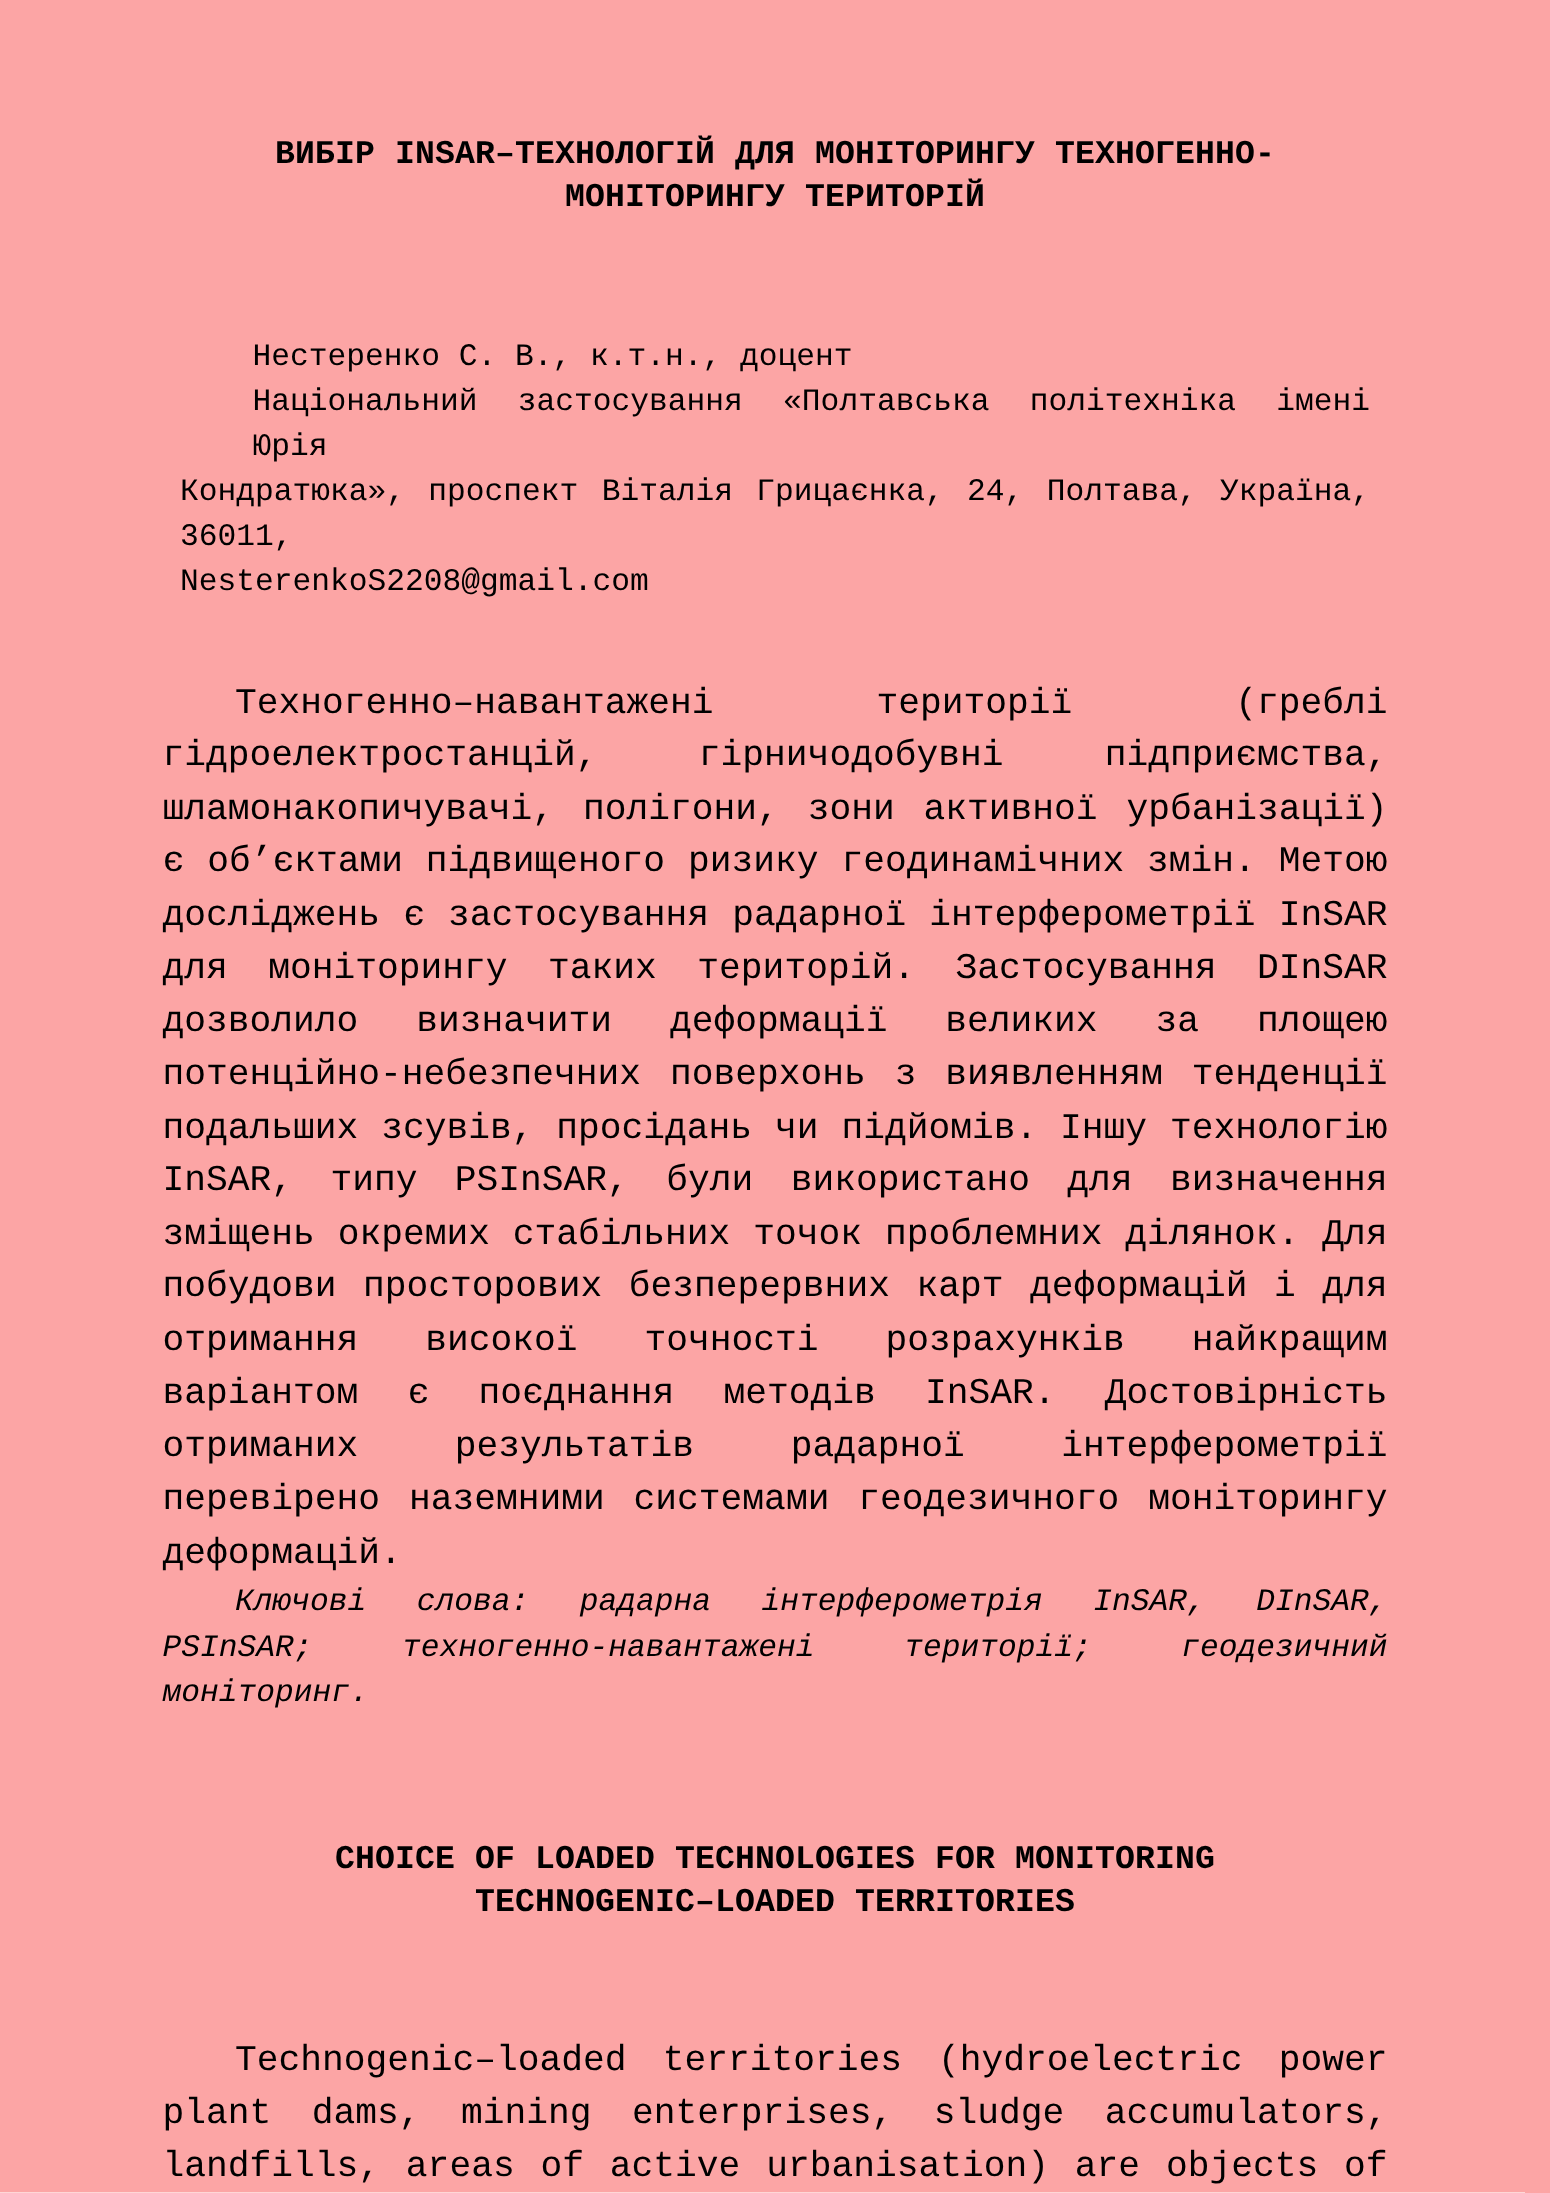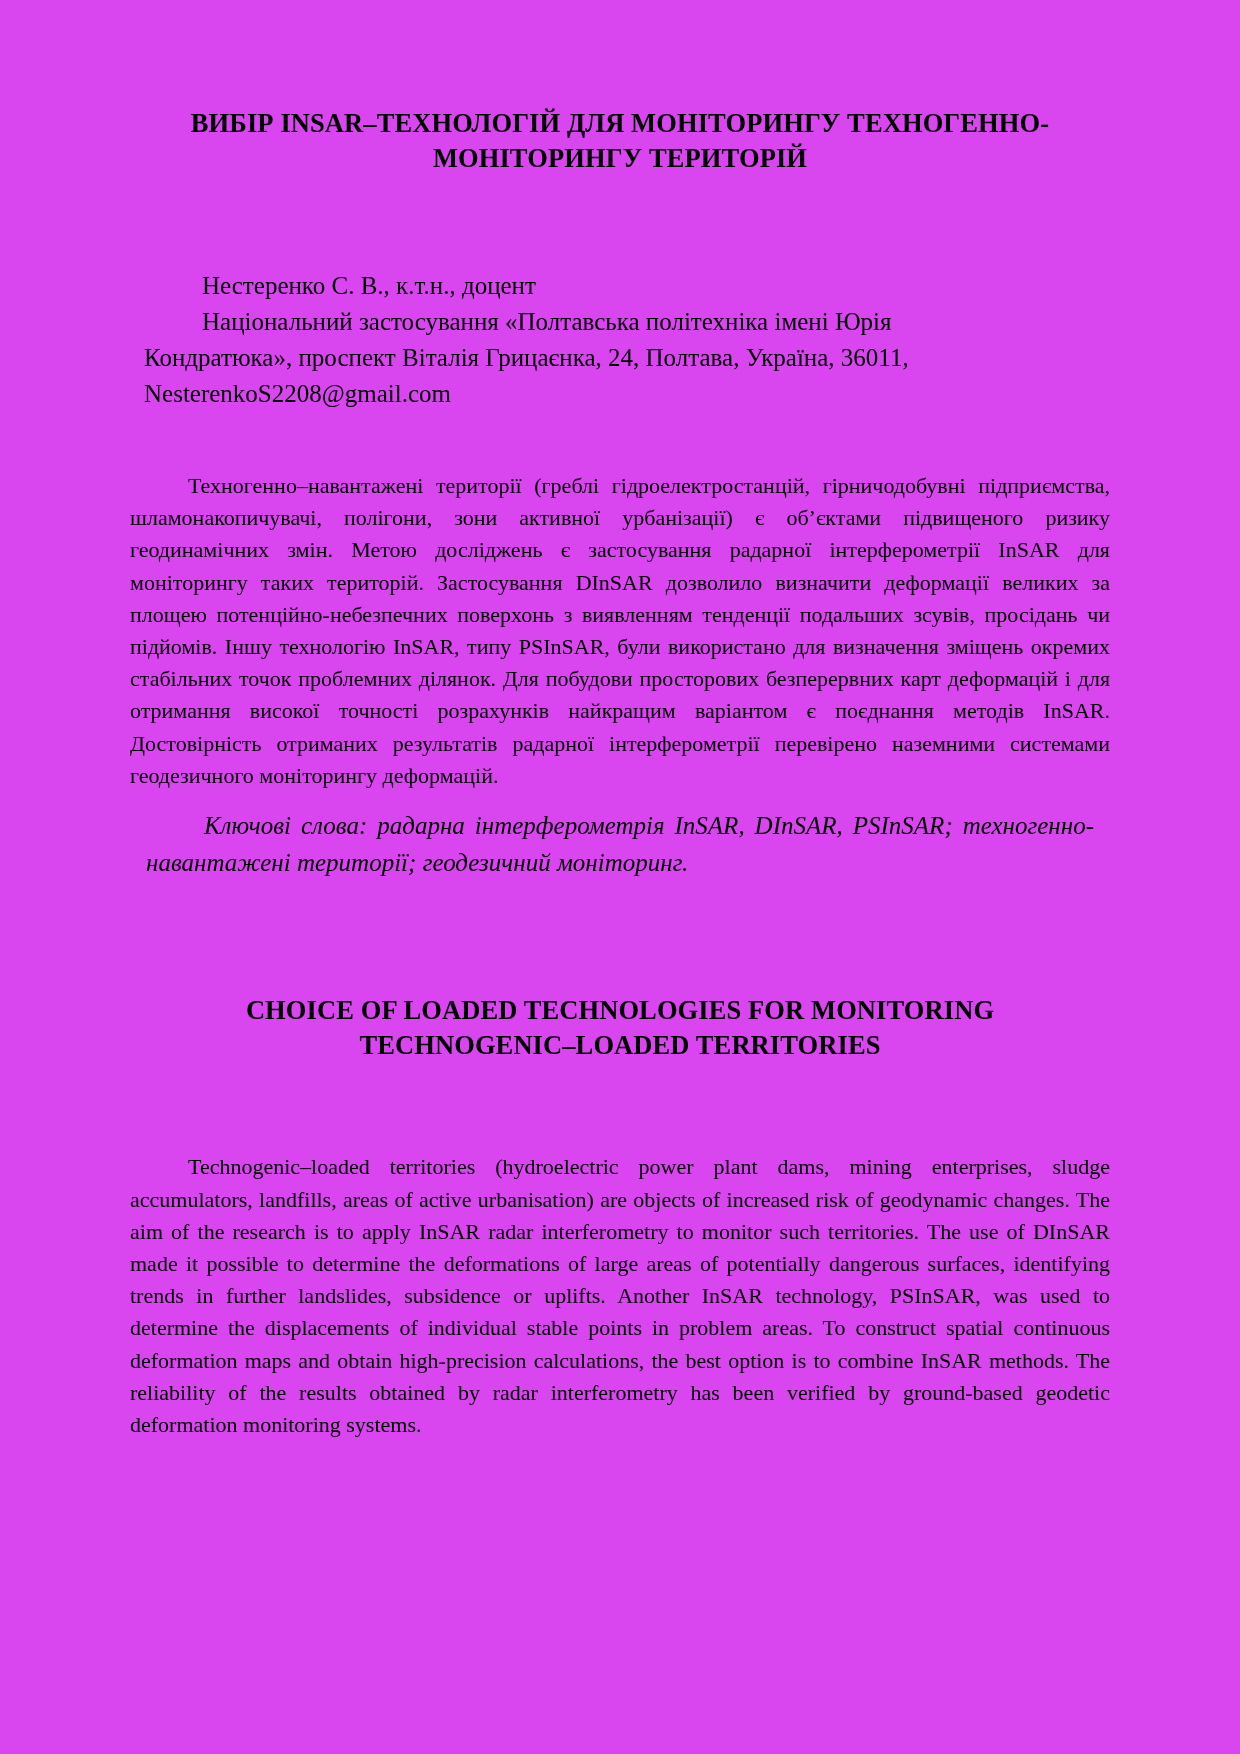--- a/index.html
+++ b/index.html
@@ -10,24 +10,25 @@
   }
   body {
     font-family: "Liberation Serif", "DejaVu Serif", serif;
     color: #000000;
   }
   .page {
     position: relative;
     width: 1240px;
     height: 1754px;
     margin: 0 auto;
-    background: #d946ef;
+    background: #fca5a5;
     box-sizing: border-box;
     padding: 96px 130px 80px 130px;
     overflow: hidden;
+    font-family: Liberation Mono, monospace;
   }
   .doc-body {
     width: 980px;
     margin: 0 auto;
   }
 
   
   .title {
     font-weight: bold;
     font-size: 26.5px;
@@ -64,39 +65,39 @@
     display: block;
     text-align: justify;
     text-align-last: left;
   }
   .indent-line {
     padding-left: 58px;
   }
 
   
   .para {
-    font-size: 22px;
+    font-size: 29px;
     line-height: 1.465;
     text-align: justify;
     text-justify: inter-word;
     text-indent: 58px;
     margin: 0;
     hyphens: none;
   }
   .para-last-line-left {
     text-align-last: left;
   }
   .keywords {
     font-style: italic;
     font-size: 25px;
     line-height: 1.465;
     text-align: justify;
     text-indent: 58px;
     text-align-last: left;
-    margin: 16px;
+    margin: 0;
   }
   .keywords .kw-label {
     font-style: italic;
   }
   .gap-lg  { height: 44px; }
   .gap-xl  { height: 78px; }
   .gap-xxl { height: 96px; }
 </style>
 </head>
 <body>

